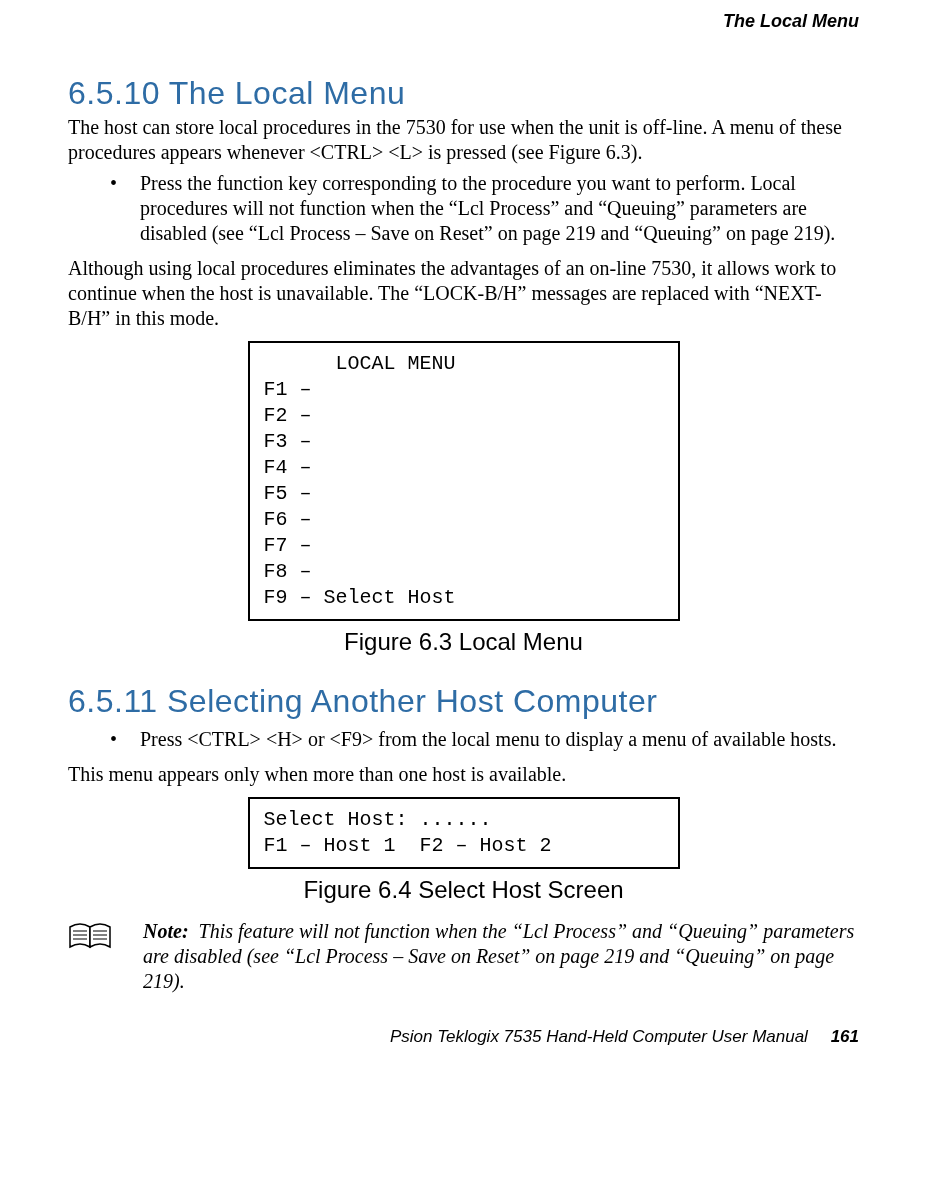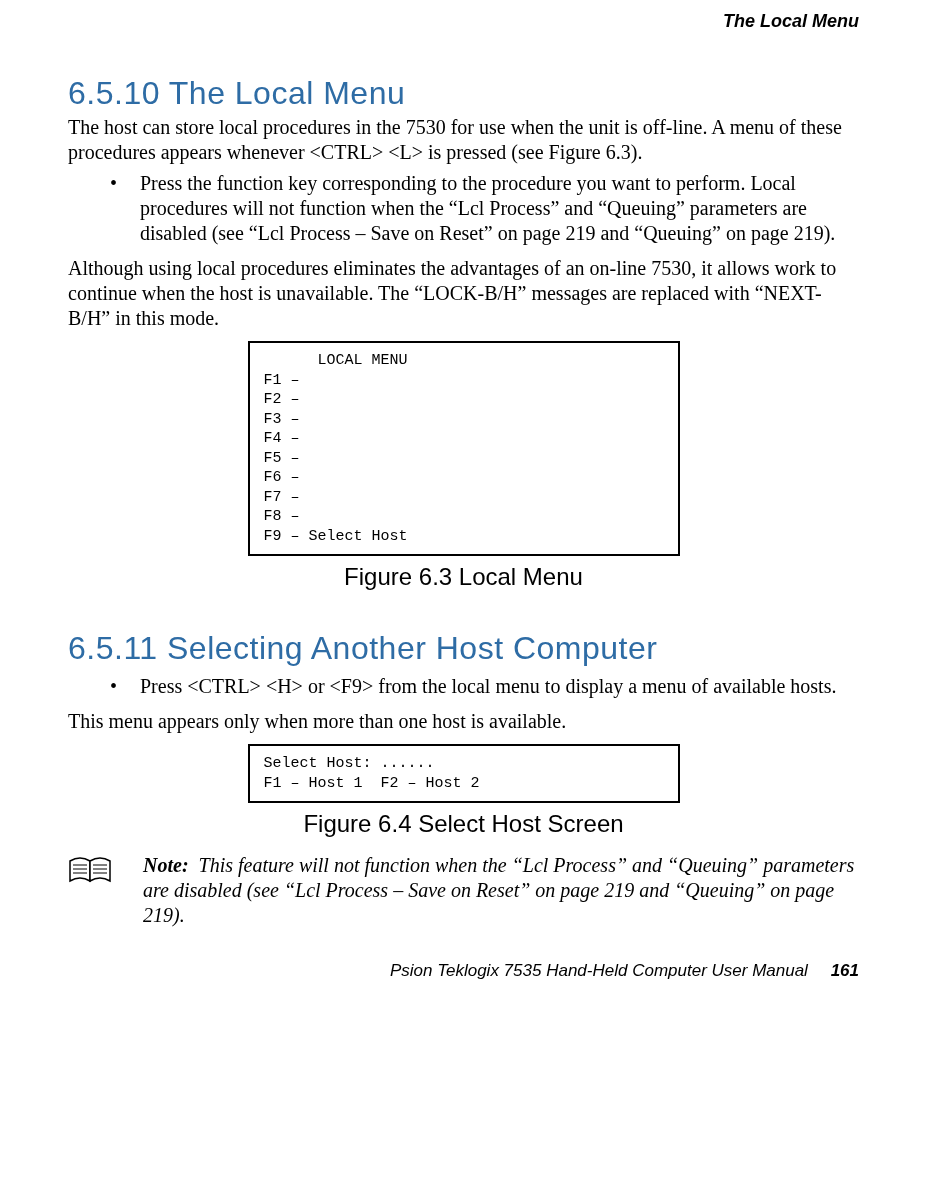--- a/index.html
+++ b/index.html
@@ -21,21 +21,21 @@
     line-height: 1.3;
   }
   .running-head .chapter { font-weight: normal; }
   .running-head .section { font-weight: bold; }
   h2.section-heading {
     font-family: "Arial Narrow", Arial, sans-serif;
     font-weight: 400;
     font-stretch: condensed;
     color: #2e6ca5;
     font-size: 32px;
-    margin: 36px 0 2px 0;
+    margin: 24px 0 2px 0;
     letter-spacing: 0.5px;
   }
   .body-p { margin: 0 0 4px 0; }
   ul.bullets {
     list-style: none;
     padding: 0;
     margin: 6px 0 10px 0;
   }
   ul.bullets li {
     position: relative;
@@ -49,21 +49,21 @@
     top: 0;
     font-size: 20px;
   }
   .screen-box {
     font-family: "Courier New", Courier, monospace;
     border: 2px solid #000;
     width: 400px;
     margin: 10px auto 6px auto;
     padding: 8px 14px 8px 14px;
     white-space: pre;
-    font-size: 15px;
+    font-size: 20px;
     line-height: 1.3;
   }
   .figure-caption {
     text-align: center;
     font-family: "Arial Narrow", Arial, sans-serif;
     font-stretch: condensed;
     font-size: 24px;
     margin: 4px 0 14px 0;
   }
   .note-row {

